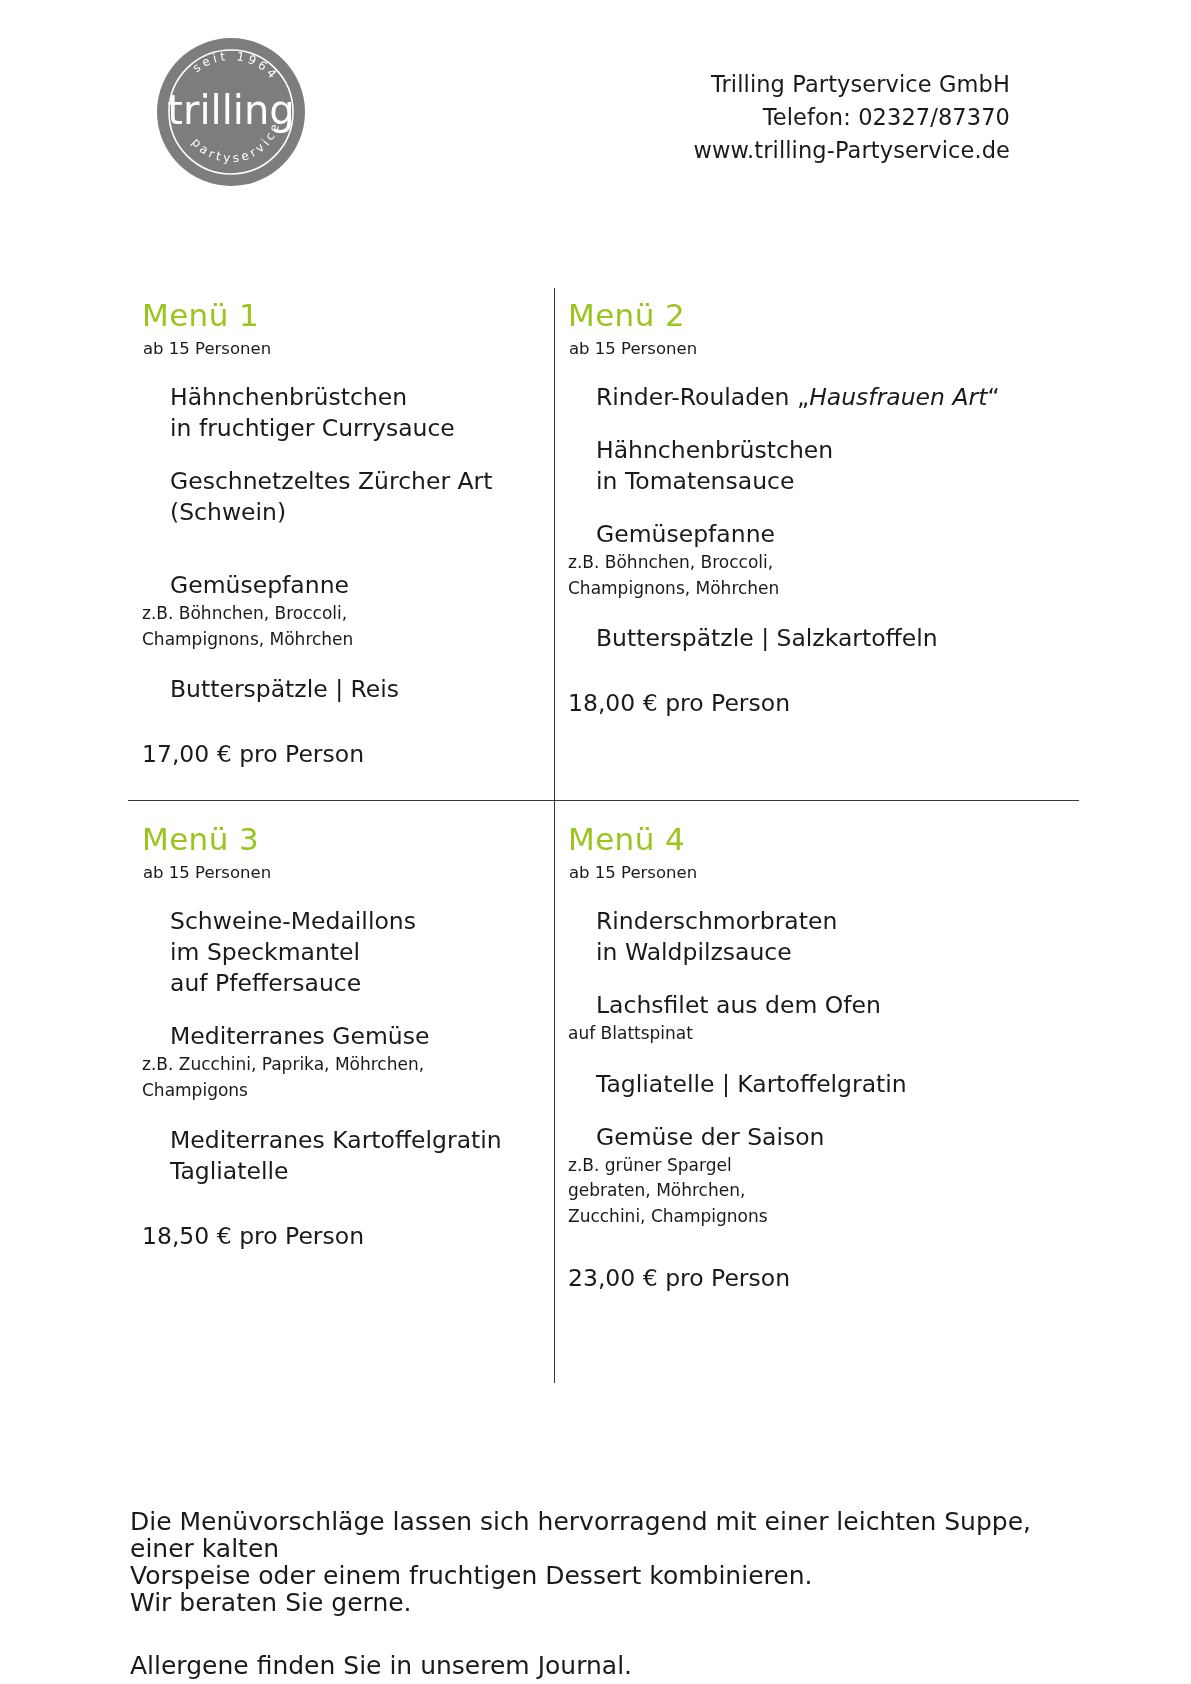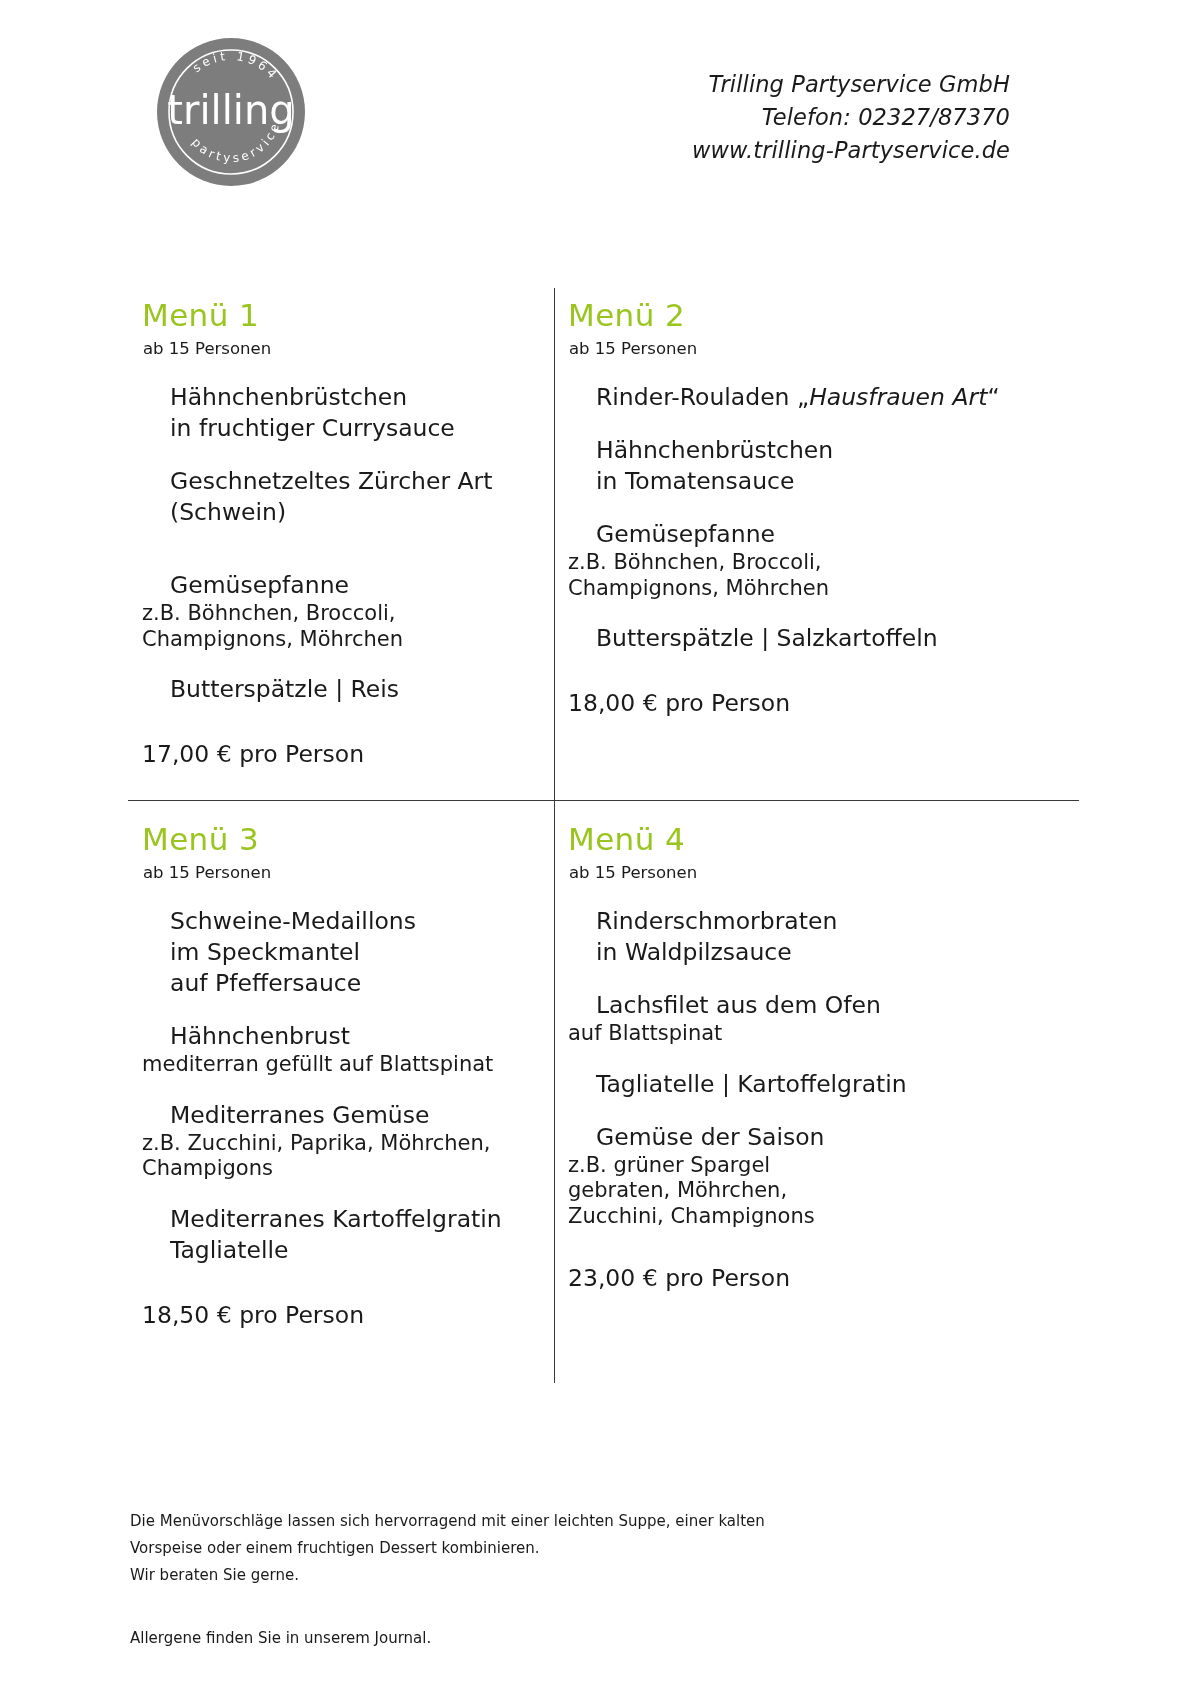--- a/index.html
+++ b/index.html
@@ -39,21 +39,20 @@
 
   .contact {
     position: absolute;
     right: 181px;
     top: 32px;
     text-align: right;
     font-size: 22.5px;
     line-height: 33px;
     color: #1a1a1a;
     letter-spacing: 0.1px;
-    font-style: italic;
   }
 
   
   .title-block {
     position: absolute;
     left: 128px;
     top: 196px;
     width: 940px;
   }
   .doc-title {
@@ -130,42 +129,42 @@
     margin-top: 22px;
   }
   .dish.gap-extra { margin-top: 42px; }
   .dish-main {
     font-size: 23.5px;
     line-height: 31px;
     color: #1a1a1a;
     margin-left: 28px;
   }
   .dish-note {
-    font-size: 21px;
+    font-size: 17px;
     line-height: 25.5px;
     color: #1a1a1a;
   }
   .dish-main em {
     font-style: italic;
     text-align: right;
   }
   .price {
     margin-top: 34px;
     font-size: 23.5px;
     line-height: 31px;
     color: #1a1a1a;
   }
 
   
   .footer {
     position: absolute;
     left: 130px;
     top: 1508px;
     width: 950px;
-    font-size: 15px;
+    font-size: 25px;
     line-height: 27px;
     color: #1a1a1a;
   }
   .footer p { margin: 0; }
   .footer .allergene { margin-top: 36px; }
 </style>
 </head>
 <body>
 
 <div class="page">
@@ -252,24 +251,20 @@
     <div class="col col-left row-bottom">
       <div class="menu-title">Menü 3</div>
       <div class="menu-sub">ab 15 Personen</div>
       <div class="dish-list">
           <div class="dish">
             <div class="dish-main">Schweine-Medaillons</div>
             <div class="dish-main">im Speckmantel</div>
             <div class="dish-main">auf Pfeffersauce</div>
           </div>
           <div class="dish">
-            <div class="dish-main">Hähnchenbrust</div>
-            <div class="dish-note">mediterran gefüllt auf Blattspinat</div>
-          </div>
-          <div class="dish">
             <div class="dish-main">Mediterranes Gemüse</div>
             <div class="dish-note">z.B. Zucchini, Paprika, Möhrchen,</div>
             <div class="dish-note">Champigons</div>
           </div>
           <div class="dish">
             <div class="dish-main">Mediterranes Kartoffelgratin</div>
             <div class="dish-main">Tagliatelle</div>
           </div>
         </div>
       <div class="price">18,50 € pro Person</div>

